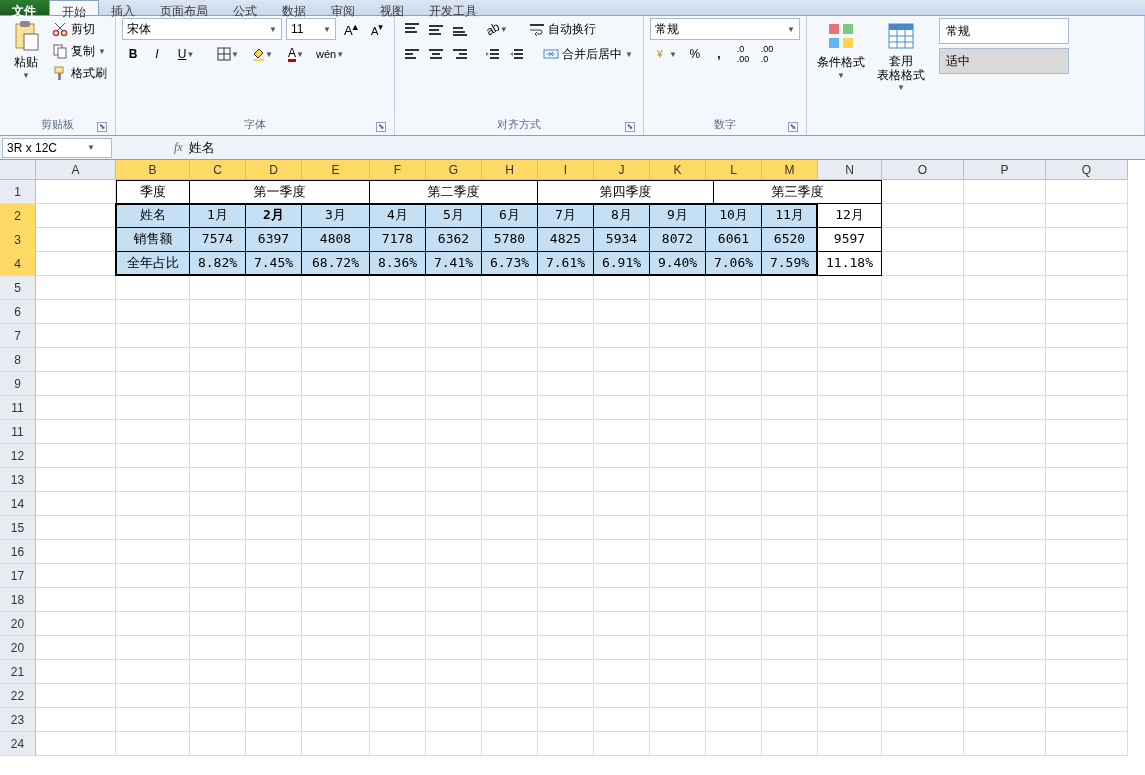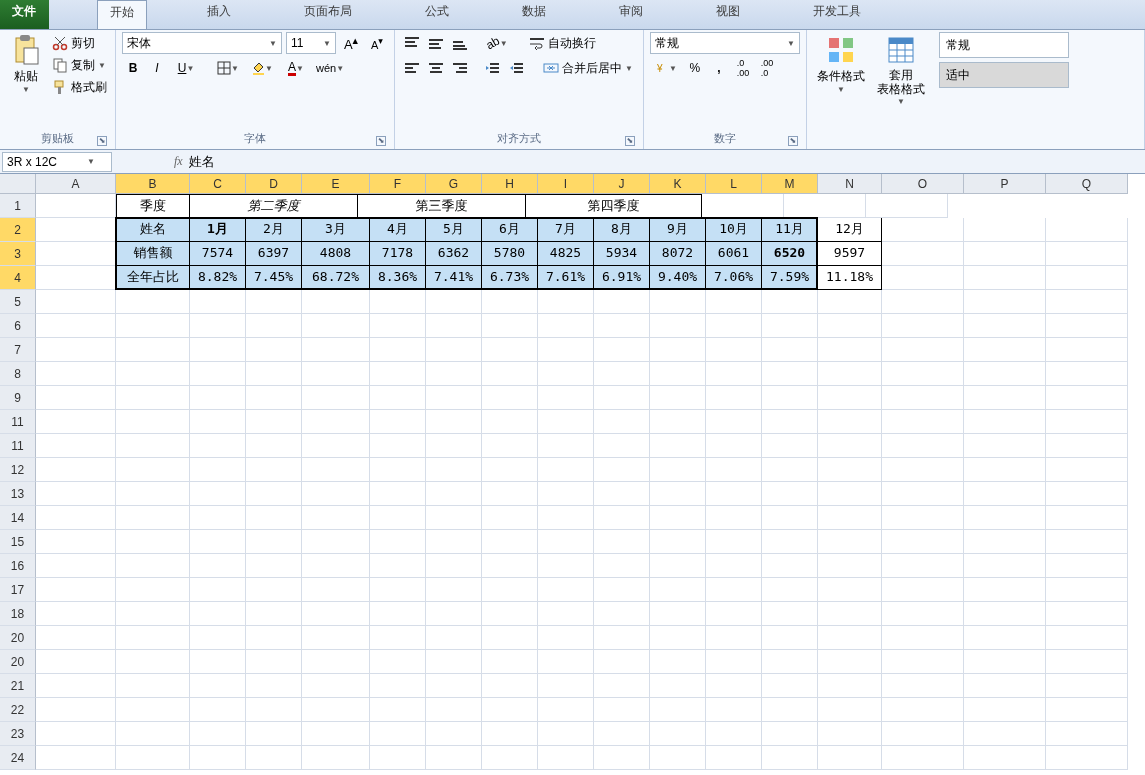--- a/index.html
+++ b/index.html
@@ -1,19 +1,19 @@
 <!DOCTYPE html>
 <html><head>
 <meta charset="utf-8">
 <style>
 * { box-sizing: border-box; margin: 0; padding: 0; font-family: "Microsoft YaHei", "SimSun", sans-serif; }
 body { background: #fff; font-size: 12px; overflow: hidden; width: 1145px; height: 775px; }
 
 
-.tab-bar { display: flex; background: linear-gradient(#dce6f4, #c9d8ed); height: 30px; border-bottom: 1px solid #8ba0bc; gap: 48px; }
+.tab-bar { display: flex; background: linear-gradient(#dce6f4, #c9d8ed); height: 16px; border-bottom: 1px solid #8ba0bc; }
 .tab { padding: 3px 12px; color: #3b3b3b; cursor: pointer; border-right: 1px solid transparent; }
 .tab.file { background: linear-gradient(#2e7d32, #1b5e20); color: #fff; font-weight: bold; }
 .tab.active { background: #f4f8fd; border: 1px solid #8ba0bc; border-bottom: none; }
 
 
 .ribbon { display: flex; background: #f4f8fd; height: 120px; border-bottom: 1px solid #8ba0bc; }
 .group { border-right: 1px solid #c3d1e6; padding: 2px 6px 0 6px; display: flex; flex-direction: column; justify-content: space-between; }
 .group-body { display: flex; gap: 4px; align-items: flex-start; }
 .group-label { text-align: center; font-size: 11px; color: #5a6b85; padding: 2px 0 3px 0; position: relative; }
 .group-label .launcher { position: absolute; right: 2px; bottom: 3px; width: 10px; height: 10px; border: 1px solid #8ba0bc; font-size: 8px; line-height: 8px; text-align: center; color: #5a6b85; cursor: pointer; }
@@ -434,32 +434,33 @@
       <div class="rh">20</div>
       <div class="rh">21</div>
       <div class="rh">22</div>
       <div class="rh">23</div>
       <div class="rh">24</div>
     </div>
   <div class="cells" id="cells">
       <div class="row">
         <div class="cell" style="width: 80px;"></div>
         <div class="cell" style="width: 74px; border-width: 1px; border-style: solid; border-color: rgb(0, 0, 0);">季度</div>
-        <div class="cell" style="width: 168px; border-right: 1px solid rgb(0, 0, 0); border-bottom: 1px solid rgb(0, 0, 0); border-top: 1px solid rgb(0, 0, 0); font-style: italic;">第二季度</div>
+        <div class="cell" style="width: 180px; border-right: 1px solid rgb(0, 0, 0); border-bottom: 1px solid rgb(0, 0, 0); border-top: 1px solid rgb(0, 0, 0);">第一季度</div>
+        <div class="cell" style="width: 168px; border-right: 1px solid rgb(0, 0, 0); border-bottom: 1px solid rgb(0, 0, 0); border-top: 1px solid rgb(0, 0, 0);">第二季度</div>
+        <div class="cell" style="width: 176px; border-right: 1px solid rgb(0, 0, 0); border-bottom: 1px solid rgb(0, 0, 0); border-top: 1px solid rgb(0, 0, 0);">第四季度</div>
         <div class="cell" style="width: 168px; border-right: 1px solid rgb(0, 0, 0); border-bottom: 1px solid rgb(0, 0, 0); border-top: 1px solid rgb(0, 0, 0);">第三季度</div>
-        <div class="cell" style="width: 176px; border-right: 1px solid rgb(0, 0, 0); border-bottom: 1px solid rgb(0, 0, 0); border-top: 1px solid rgb(0, 0, 0);">第四季度</div>
         <div class="cell" style="width: 82px;"></div>
         <div class="cell" style="width: 82px;"></div>
         <div class="cell" style="width: 82px;"></div>
       </div>
       <div class="row">
         <div class="cell" style="width: 80px;"></div>
         <div class="cell selfill" style="width: 74px; border-right: 1px solid rgb(0, 0, 0); border-bottom: 1px solid rgb(0, 0, 0); border-left: 1px solid rgb(0, 0, 0);">姓名</div>
-        <div class="cell selfill" style="width: 56px; border-right: 1px solid rgb(0, 0, 0); border-bottom: 1px solid rgb(0, 0, 0); font-weight: bold;">1月</div>
-        <div class="cell selfill" style="width: 56px; border-right: 1px solid rgb(0, 0, 0); border-bottom: 1px solid rgb(0, 0, 0);">2月</div>
+        <div class="cell selfill" style="width: 56px; border-right: 1px solid rgb(0, 0, 0); border-bottom: 1px solid rgb(0, 0, 0);">1月</div>
+        <div class="cell selfill" style="width: 56px; border-right: 1px solid rgb(0, 0, 0); border-bottom: 1px solid rgb(0, 0, 0); font-weight: bold;">2月</div>
         <div class="cell selfill" style="width: 68px; border-right: 1px solid rgb(0, 0, 0); border-bottom: 1px solid rgb(0, 0, 0);">3月</div>
         <div class="cell selfill" style="width: 56px; border-right: 1px solid rgb(0, 0, 0); border-bottom: 1px solid rgb(0, 0, 0);">4月</div>
         <div class="cell selfill" style="width: 56px; border-right: 1px solid rgb(0, 0, 0); border-bottom: 1px solid rgb(0, 0, 0);">5月</div>
         <div class="cell selfill" style="width: 56px; border-right: 1px solid rgb(0, 0, 0); border-bottom: 1px solid rgb(0, 0, 0);">6月</div>
         <div class="cell selfill" style="width: 56px; border-right: 1px solid rgb(0, 0, 0); border-bottom: 1px solid rgb(0, 0, 0);">7月</div>
         <div class="cell selfill" style="width: 56px; border-right: 1px solid rgb(0, 0, 0); border-bottom: 1px solid rgb(0, 0, 0);">8月</div>
         <div class="cell selfill" style="width: 56px; border-right: 1px solid rgb(0, 0, 0); border-bottom: 1px solid rgb(0, 0, 0);">9月</div>
         <div class="cell selfill" style="width: 56px; border-right: 1px solid rgb(0, 0, 0); border-bottom: 1px solid rgb(0, 0, 0);">10月</div>
         <div class="cell selfill" style="width: 56px; border-right: 1px solid rgb(0, 0, 0); border-bottom: 1px solid rgb(0, 0, 0);">11月</div>
         <div class="cell" style="width: 64px; border-right: 1px solid rgb(0, 0, 0); border-bottom: 1px solid rgb(0, 0, 0);">12月</div>
@@ -473,21 +474,21 @@
         <div class="cell selfill" style="width: 56px; border-right: 1px solid rgb(0, 0, 0); border-bottom: 1px solid rgb(0, 0, 0);">7574</div>
         <div class="cell selfill" style="width: 56px; border-right: 1px solid rgb(0, 0, 0); border-bottom: 1px solid rgb(0, 0, 0);">6397</div>
         <div class="cell selfill" style="width: 68px; border-right: 1px solid rgb(0, 0, 0); border-bottom: 1px solid rgb(0, 0, 0);">4808</div>
         <div class="cell selfill" style="width: 56px; border-right: 1px solid rgb(0, 0, 0); border-bottom: 1px solid rgb(0, 0, 0);">7178</div>
         <div class="cell selfill" style="width: 56px; border-right: 1px solid rgb(0, 0, 0); border-bottom: 1px solid rgb(0, 0, 0);">6362</div>
         <div class="cell selfill" style="width: 56px; border-right: 1px solid rgb(0, 0, 0); border-bottom: 1px solid rgb(0, 0, 0);">5780</div>
         <div class="cell selfill" style="width: 56px; border-right: 1px solid rgb(0, 0, 0); border-bottom: 1px solid rgb(0, 0, 0);">4825</div>
         <div class="cell selfill" style="width: 56px; border-right: 1px solid rgb(0, 0, 0); border-bottom: 1px solid rgb(0, 0, 0);">5934</div>
         <div class="cell selfill" style="width: 56px; border-right: 1px solid rgb(0, 0, 0); border-bottom: 1px solid rgb(0, 0, 0);">8072</div>
         <div class="cell selfill" style="width: 56px; border-right: 1px solid rgb(0, 0, 0); border-bottom: 1px solid rgb(0, 0, 0);">6061</div>
-        <div class="cell selfill" style="width: 56px; border-right: 1px solid rgb(0, 0, 0); border-bottom: 1px solid rgb(0, 0, 0); font-weight: bold;">6520</div>
+        <div class="cell selfill" style="width: 56px; border-right: 1px solid rgb(0, 0, 0); border-bottom: 1px solid rgb(0, 0, 0);">6520</div>
         <div class="cell" style="width: 64px; border-right: 1px solid rgb(0, 0, 0); border-bottom: 1px solid rgb(0, 0, 0);">9597</div>
         <div class="cell" style="width: 82px;"></div>
         <div class="cell" style="width: 82px;"></div>
         <div class="cell" style="width: 82px;"></div>
       </div>
       <div class="row">
         <div class="cell" style="width: 80px;"></div>
         <div class="cell selfill" style="width: 74px; border-right: 1px solid rgb(0, 0, 0); border-bottom: 1px solid rgb(0, 0, 0); border-left: 1px solid rgb(0, 0, 0);">全年占比</div>
         <div class="cell selfill" style="width: 56px; border-right: 1px solid rgb(0, 0, 0); border-bottom: 1px solid rgb(0, 0, 0);">8.82%</div>
         <div class="cell selfill" style="width: 56px; border-right: 1px solid rgb(0, 0, 0); border-bottom: 1px solid rgb(0, 0, 0);">7.45%</div>

